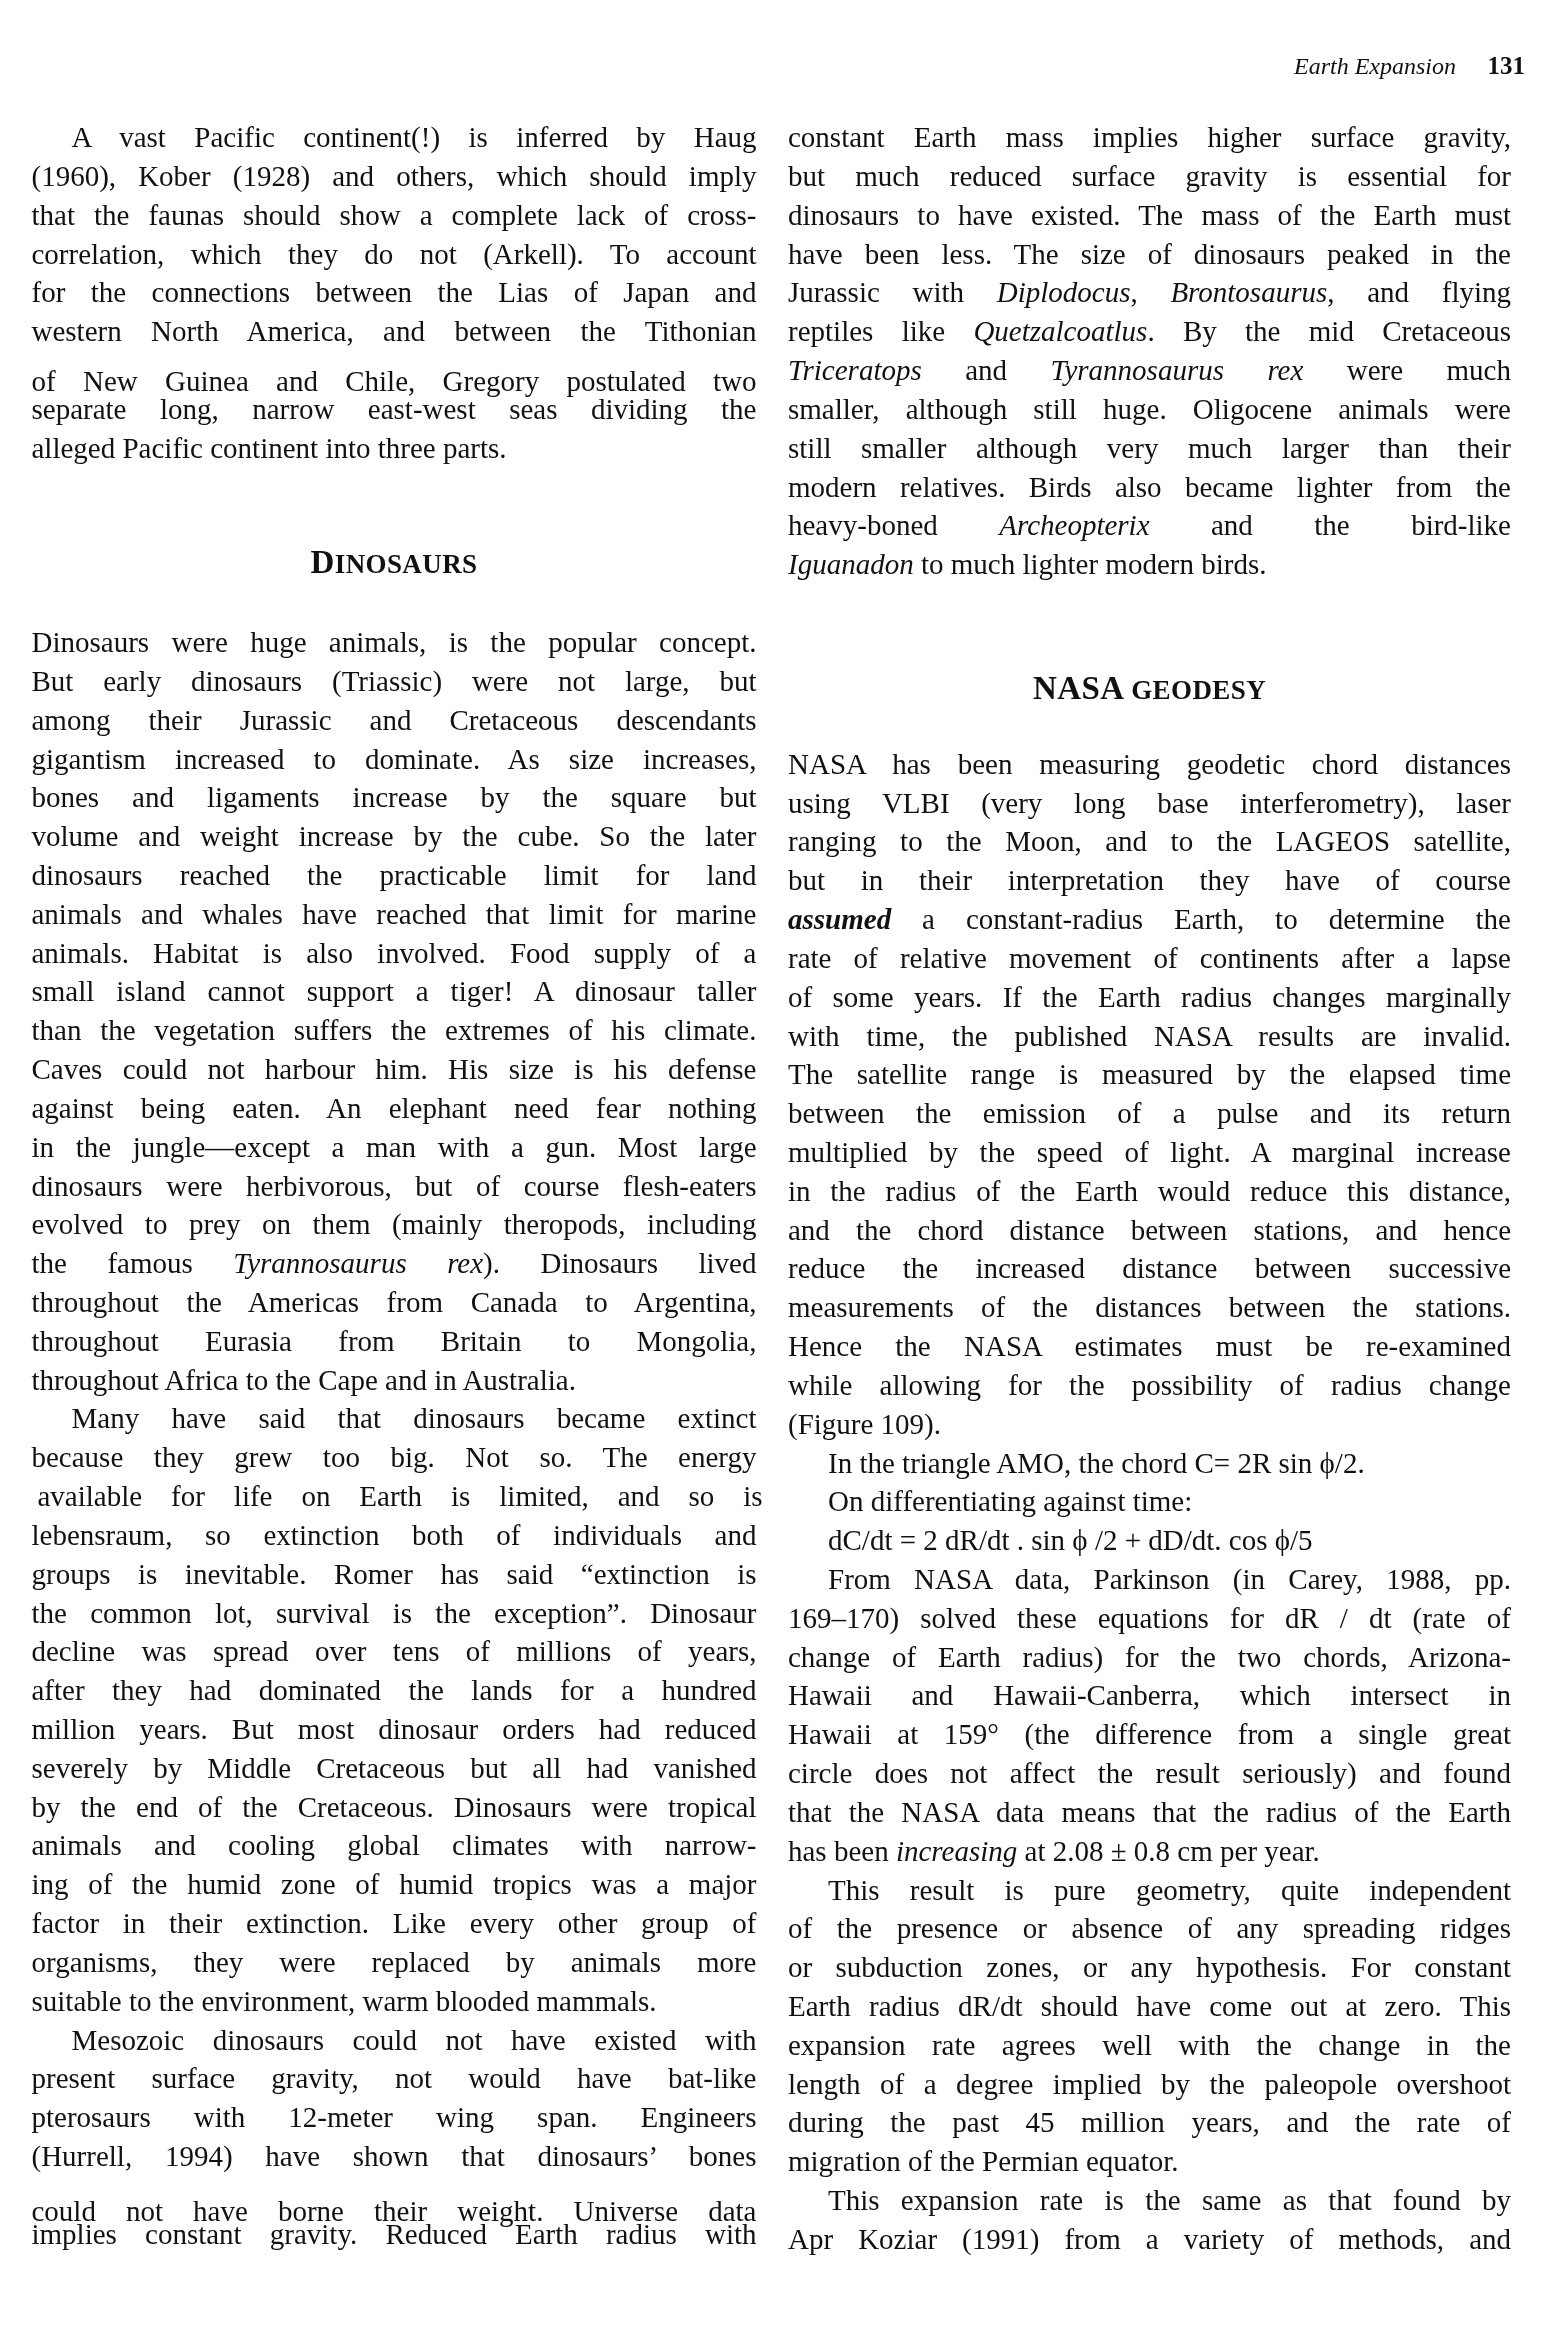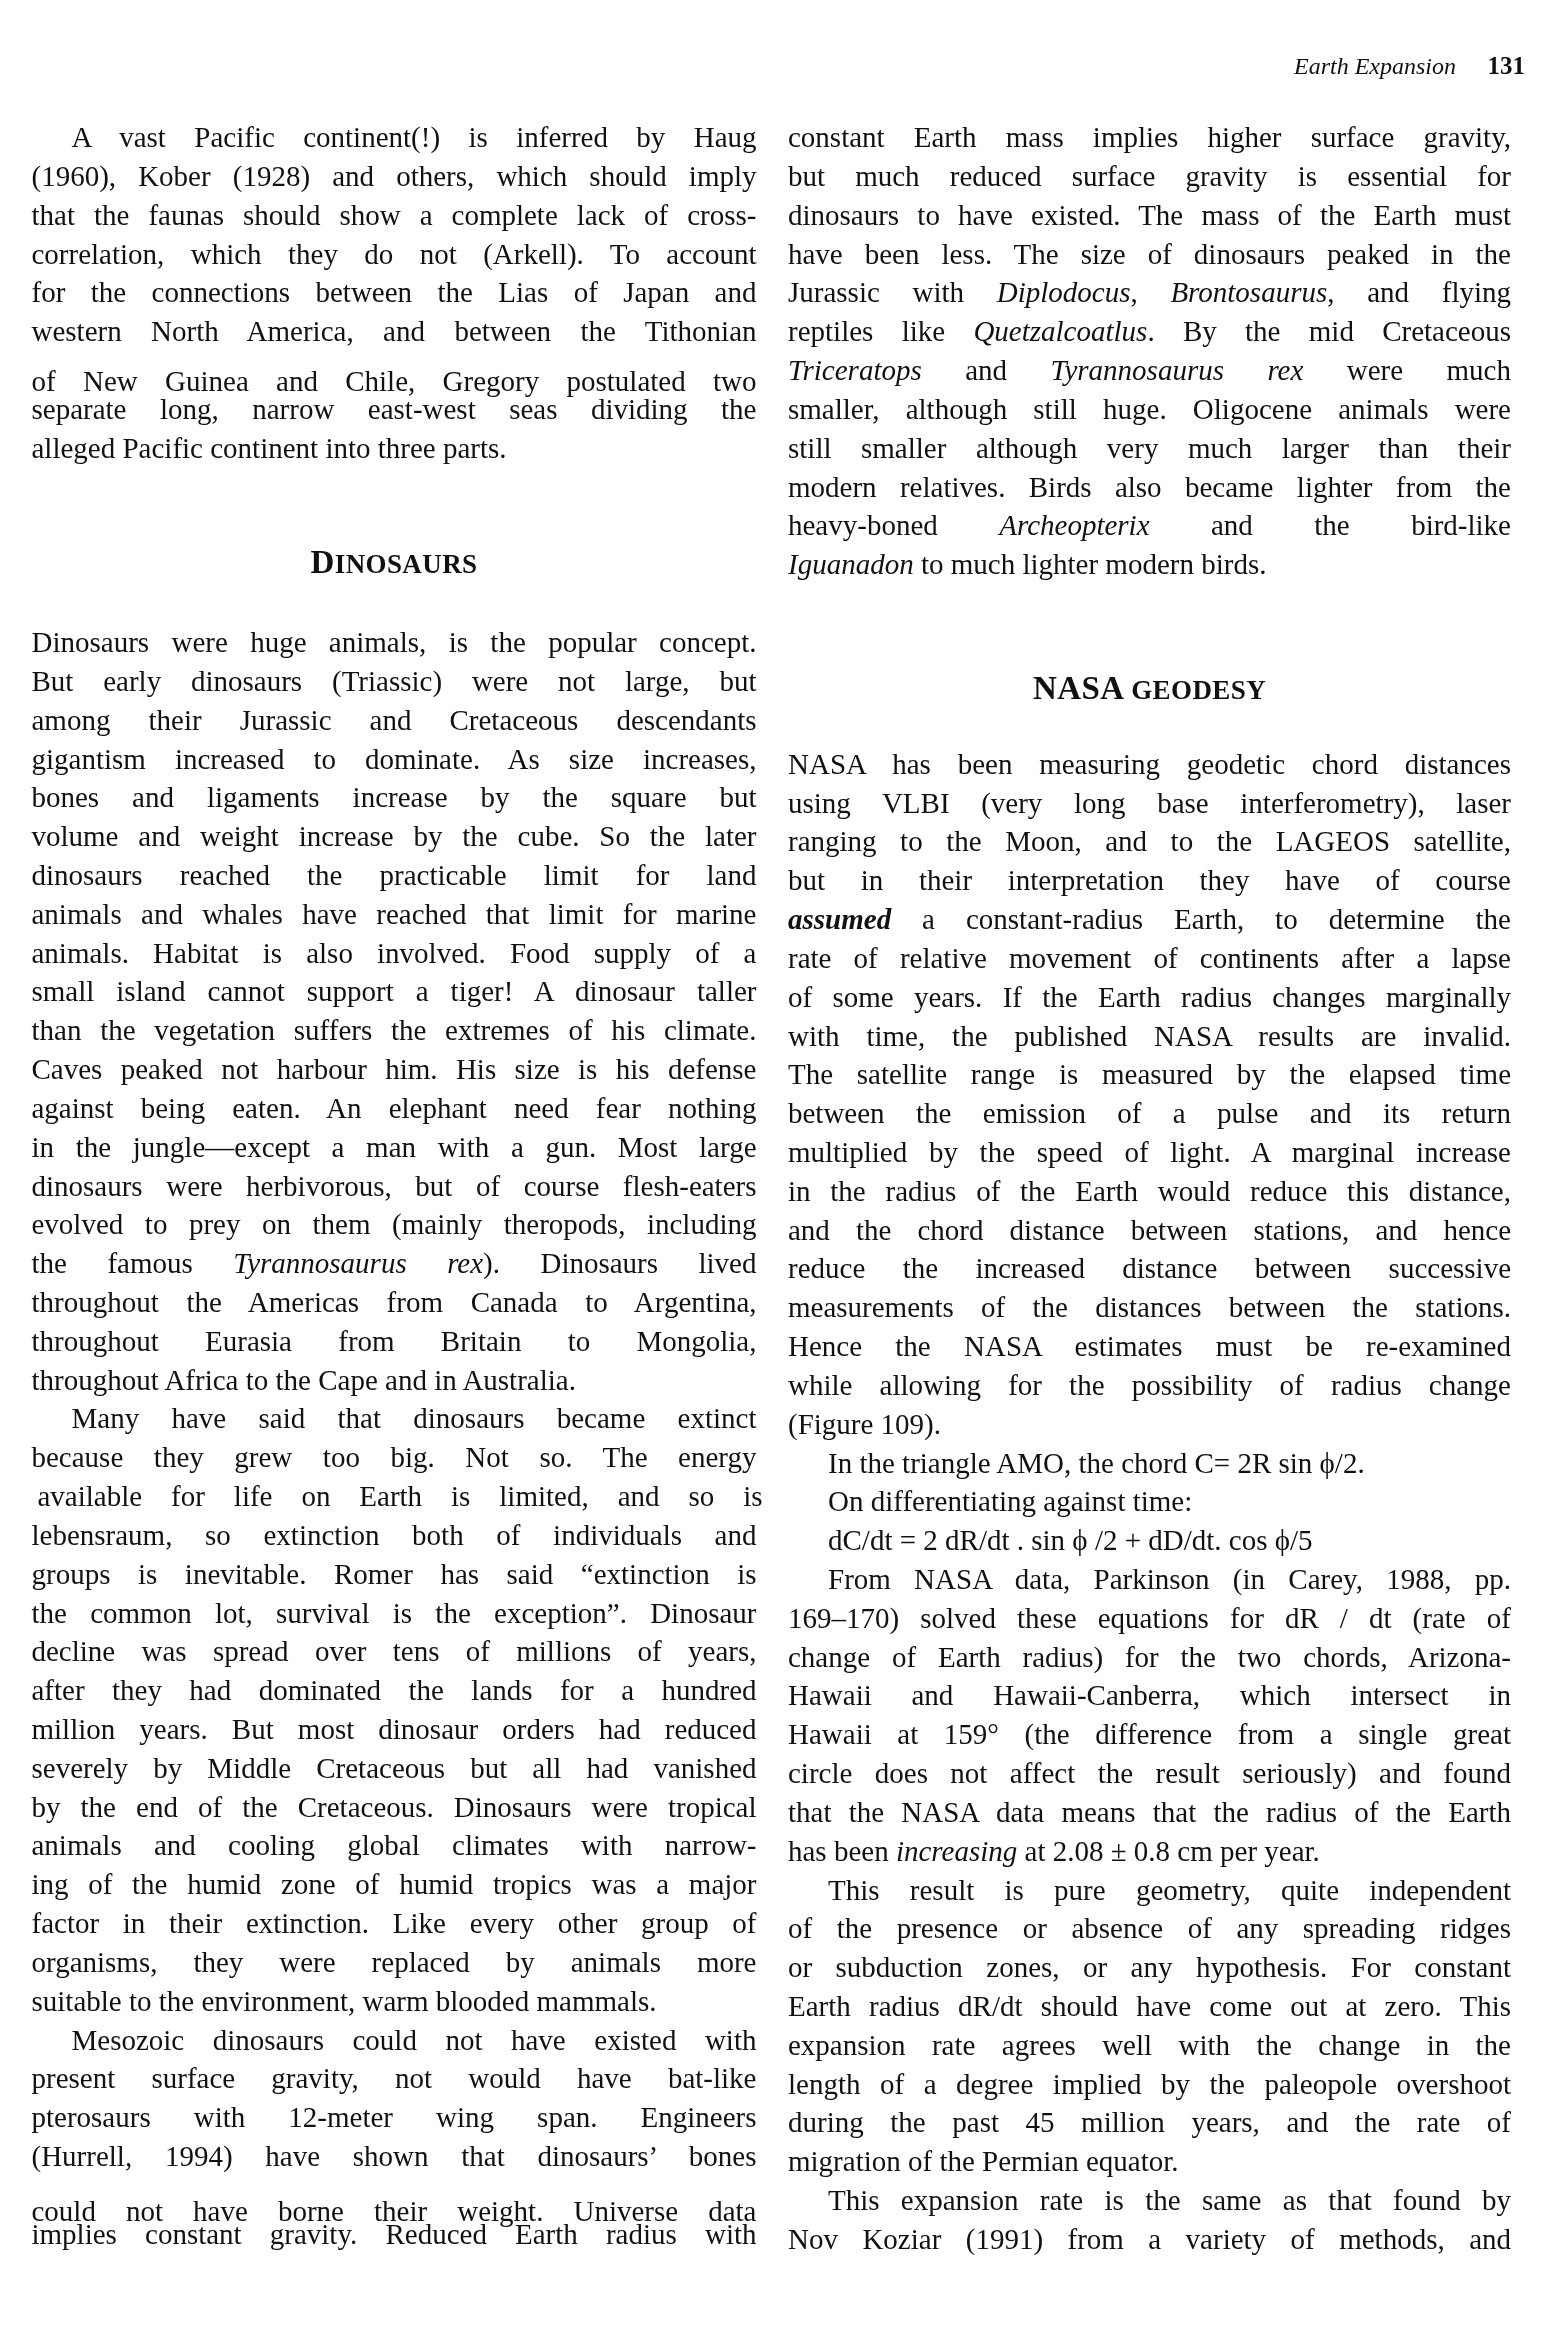--- a/index.html
+++ b/index.html
@@ -42,21 +42,21 @@
     <div class="line" style="top: 662px;">But early dinosaurs (Triassic) were not large, but</div>
     <div class="line" style="top: 701px;">among their Jurassic and Cretaceous descendants</div>
     <div class="line" style="top: 740px;">gigantism increased to dominate. As size increases,</div>
     <div class="line" style="top: 778px;">bones and ligaments increase by the square but</div>
     <div class="line" style="top: 817px;">volume and weight increase by the cube. So the later</div>
     <div class="line" style="top: 856px;">dinosaurs reached the practicable limit for land</div>
     <div class="line" style="top: 895px;">animals and whales have reached that limit for marine</div>
     <div class="line" style="top: 934px;">animals. Habitat is also involved. Food supply of a</div>
     <div class="line" style="top: 972px;">small island cannot support a tiger! A dinosaur taller</div>
     <div class="line" style="top: 1011px;">than the vegetation suffers the extremes of his climate.</div>
-    <div class="line" style="top: 1050px;">Caves peaked not harbour him. His size is his defense</div>
+    <div class="line" style="top: 1050px;">Caves could not harbour him. His size is his defense</div>
     <div class="line" style="top: 1089px;">against being eaten. An elephant need fear nothing</div>
     <div class="line" style="top: 1128px;">in the jungle—except a man with a gun. Most large</div>
     <div class="line" style="top: 1167px;">dinosaurs were herbivorous, but of course flesh-eaters</div>
     <div class="line" style="top: 1205px;">evolved to prey on them (mainly theropods, including</div>
     <div class="line" style="top: 1244px;"><span>the famous </span><i>Tyrannosaurus rex</i><span>). Dinosaurs lived</span></div>
     <div class="line" style="top: 1283px;">throughout the Americas from Canada to Argentina,</div>
     <div class="line" style="top: 1322px;">throughout Eurasia from Britain to Mongolia,</div>
     <div class="line last" style="top: 1361px;">throughout Africa to the Cape and in Australia.</div>
     <div class="line indent" style="top: 1399px;">Many have said that dinosaurs became extinct</div>
     <div class="line" style="top: 1438px;">because they grew too big. Not so. The energy</div>
@@ -127,15 +127,15 @@
     <div class="line last" style="top: 1832px;"><span>has been </span><i>increasing</i><span> at 2.08 ± 0.8 cm per year.</span></div>
     <div class="line indent" style="top: 1871px;">This result is pure geometry, quite independent</div>
     <div class="line" style="top: 1909px;">of the presence or absence of any spreading ridges</div>
     <div class="line" style="top: 1948px;">or subduction zones, or any hypothesis. For constant</div>
     <div class="line" style="top: 1987px;">Earth radius dR/dt should have come out at zero. This</div>
     <div class="line" style="top: 2026px;">expansion rate agrees well with the change in the</div>
     <div class="line" style="top: 2065px;">length of a degree implied by the paleopole overshoot</div>
     <div class="line" style="top: 2103px;">during the past 45 million years, and the rate of</div>
     <div class="line last" style="top: 2142px;">migration of the Permian equator.</div>
     <div class="line indent" style="top: 2181px;">This expansion rate is the same as that found by</div>
-    <div class="line" style="top: 2220px;">Nov Koziar (1991) from a variety of methods, and</div>
+    <div class="line" style="top: 2220px;">Apr Koziar (1991) from a variety of methods, and</div>
   </div>
 
 
 </body></html>

